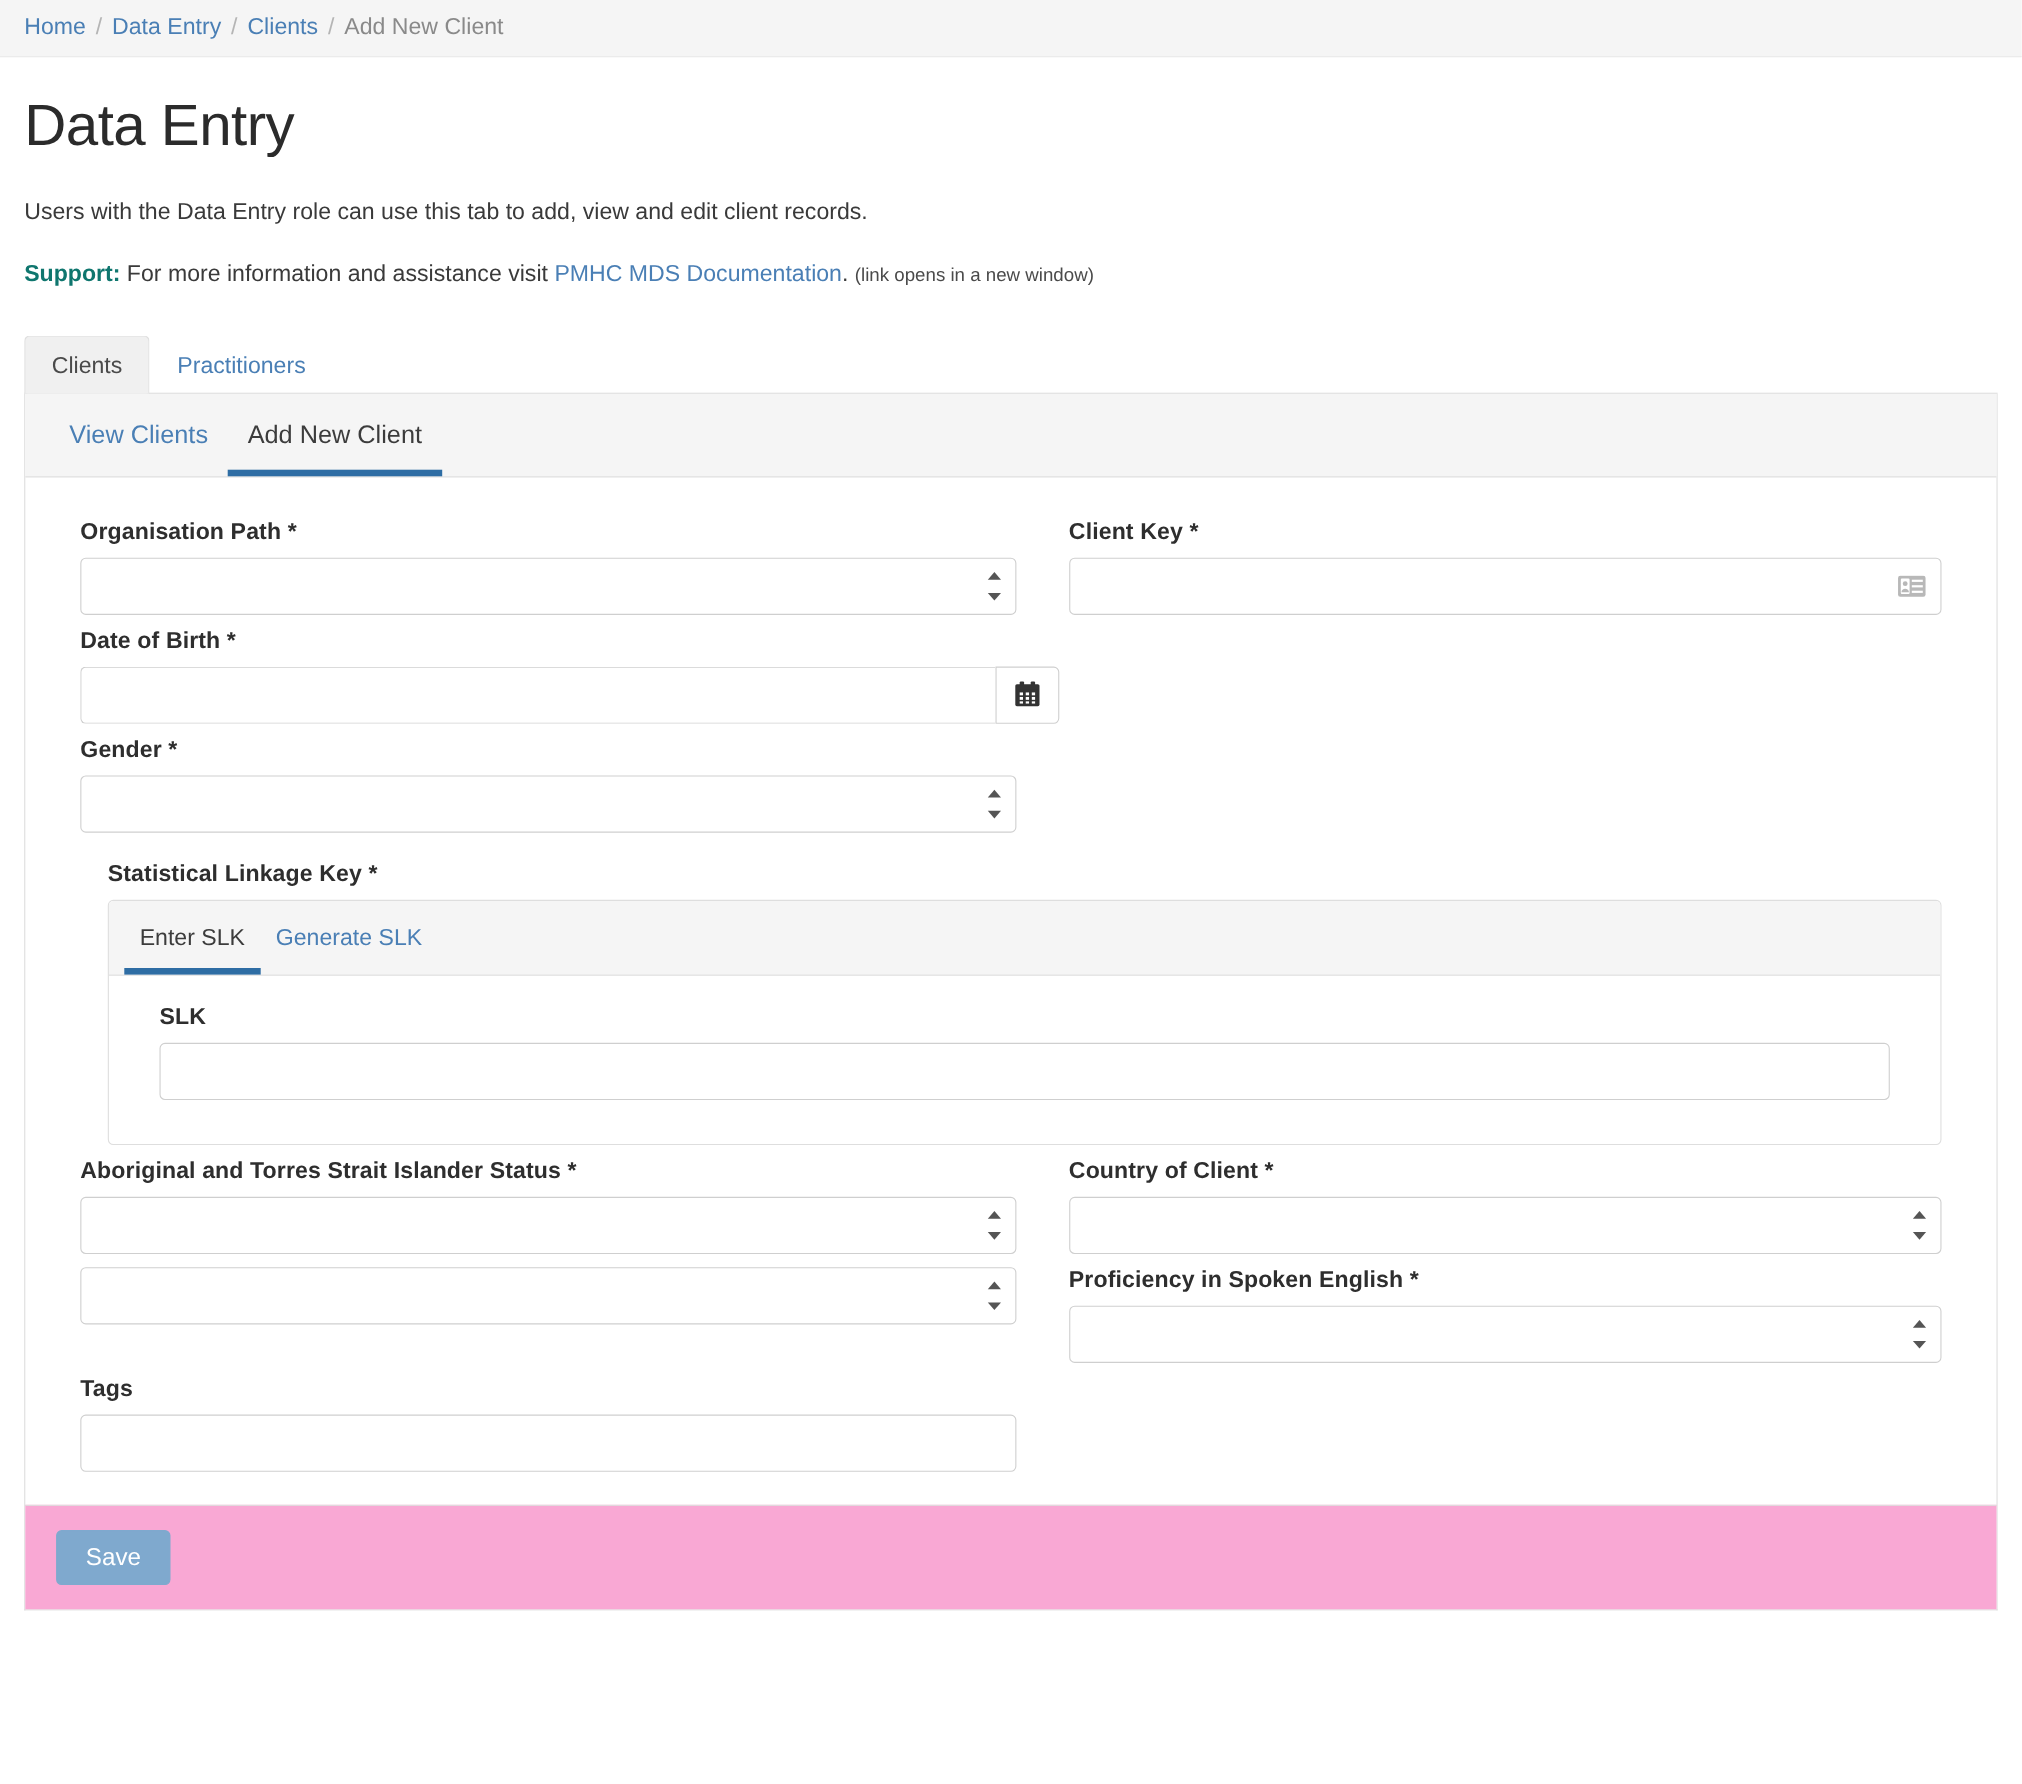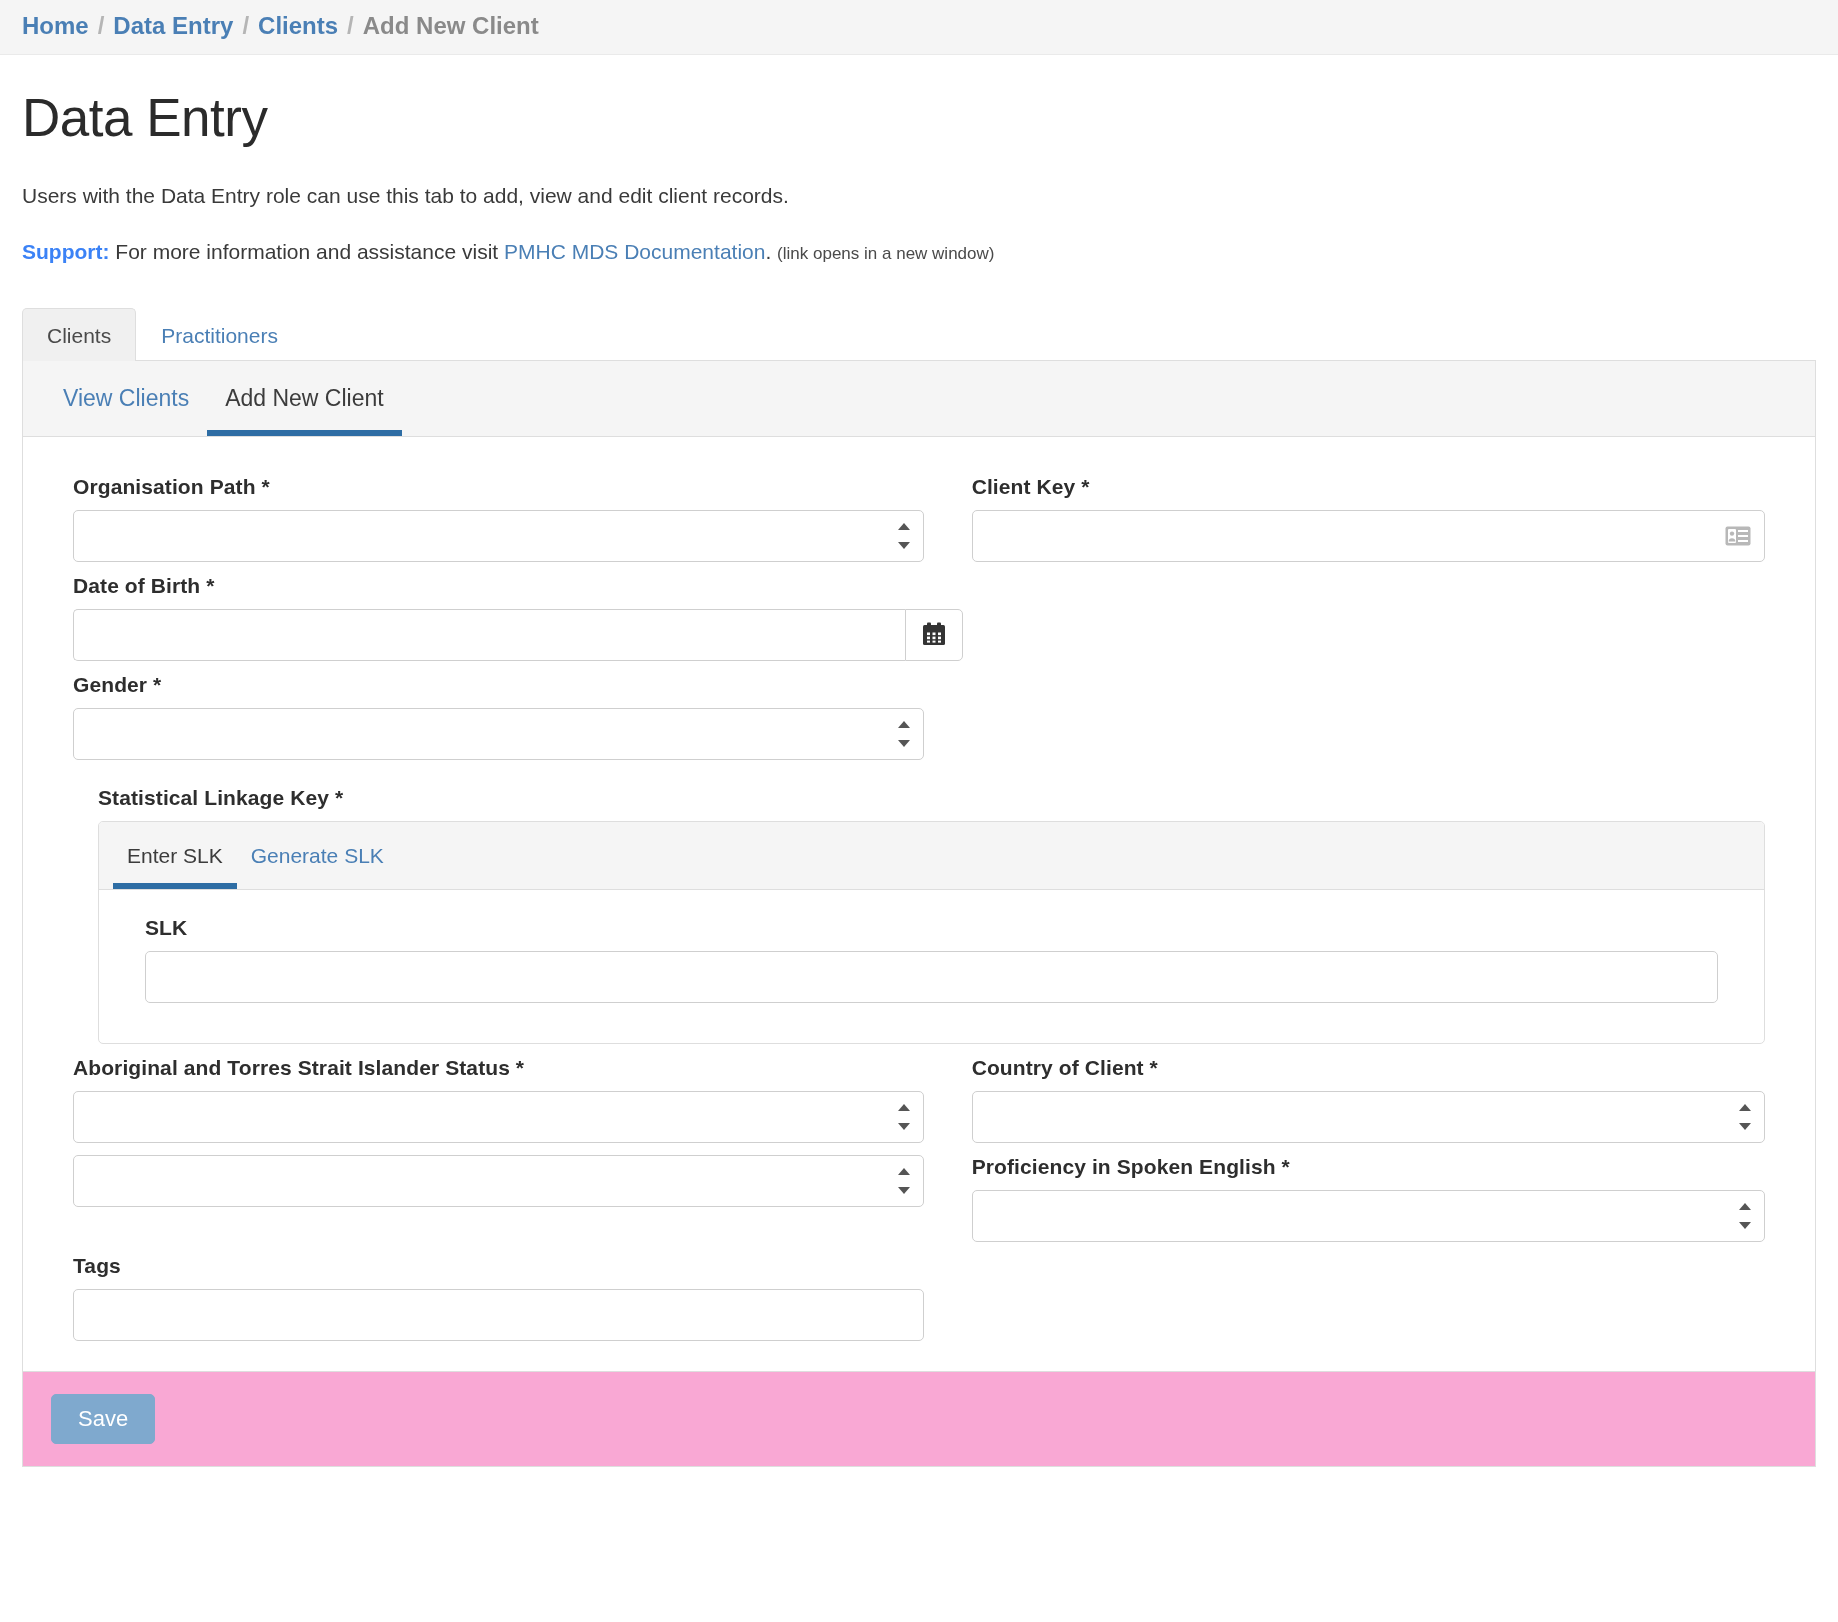--- a/index.html
+++ b/index.html
@@ -9,24 +9,23 @@
     font-family: "Liberation Sans", sans-serif;
     color: #333333;
   }
   body { width: 1838px; height: 1622px; overflow: hidden; }
 
   
   .breadcrumb {
     background: #f5f5f5;
     border-bottom: 1px solid #eaeaea;
     padding: 14px 22px 16px 22px;
-    font-size: 24px;
+    font-size: 21px;
     line-height: 1;
     white-space: nowrap;
-    font-weight: bold;
   }
   .breadcrumb a { color: #4a7fb5; text-decoration: none; }
   .breadcrumb .sep { color: #b5b5b5; margin: 0 9px; }
   .breadcrumb .current { color: #8a8a8a; }
 
   
   .page-wrap { padding: 0 22px; }
   h1.page-title {
     font-weight: 400;
     font-size: 53px;
@@ -37,21 +36,21 @@
   .page-desc {
     font-size: 21px;
     color: #3a3a3a;
     margin: 36px 0 0 0;
   }
   .support-line {
     font-size: 21px;
     color: #3a3a3a;
     margin: 32px 0 0 0;
   }
-  .support-line b { color: #3b82f6; font-weight: bold; }
+  .support-line b { color: #0f766e; font-weight: bold; }
   .support-line a { color: #4a7fb5; text-decoration: none; }
   .support-note { font-size: 17px; color: #4a4a4a; }
 
   
   .tabs-outer {
     margin-top: 44px;
     display: flex;
     align-items: flex-end;
     border-bottom: 1px solid #dedede;
     position: relative;

